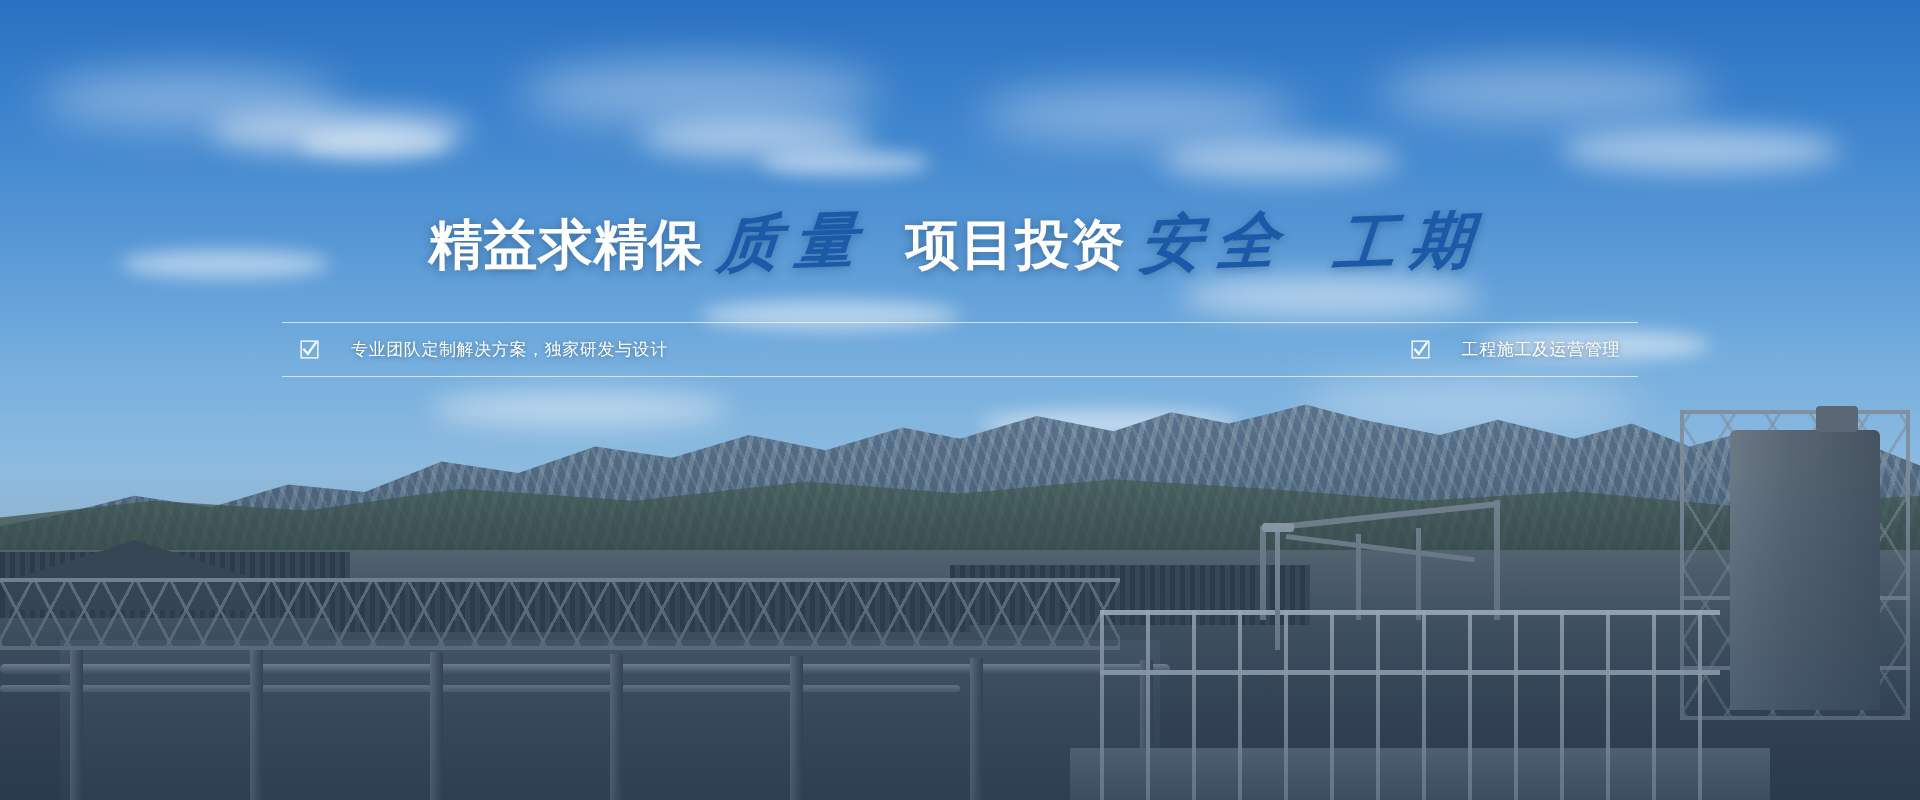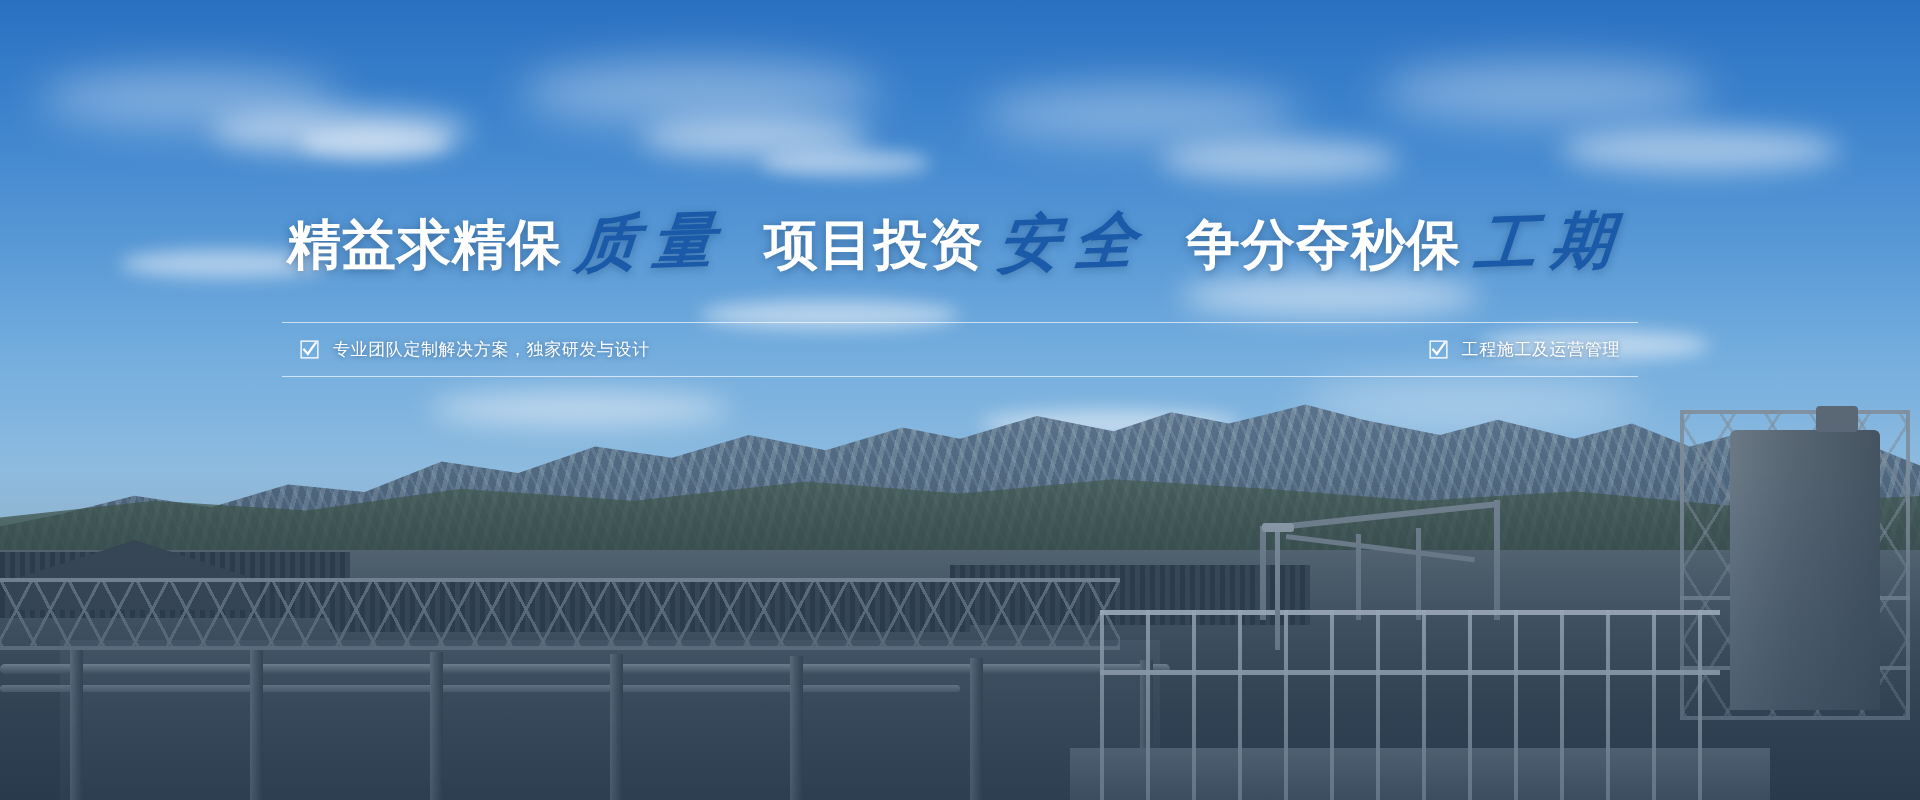--- a/index.html
+++ b/index.html
@@ -200,21 +200,21 @@
     background:rgba(255,255,255,.65);
   }
   .divider.top { top:322px; }
   .divider.bottom { top:376px; }
 
   .features {
     position:absolute; top:322px; left:282px; right:282px; height:54px;
     display:flex; align-items:center; justify-content:space-between;
     padding:0 18px;
   }
-  .feature { display:flex; align-items:center; gap:14px; }
+  .feature { display:flex; align-items:center; gap:32px; }
   .chk { width:19px; height:19px; flex:0 0 19px; display:block; }
   .feat-label {
     font-size:17px; color:#ffffff; letter-spacing:.6px;
     text-shadow:0 1px 5px rgba(20,50,90,.5);
   }
 </style>
 </head>
 <body>
 
 <div class="hero">
@@ -295,21 +295,20 @@
     <div class="headline">
       <span class="hl-group">
         <span class="hl-plain">精益求精保</span>
         <span class="hl-accent">质量</span>
       </span>
       <span class="hl-group">
         <span class="hl-plain">项目投资</span>
         <span class="hl-accent">安全</span>
       </span>
       <span class="hl-group">
-        <span class="hl-plain">争分夺秒保</span>
         <span class="hl-accent">工期</span>
       </span>
     </div>
 
     <div class="divider top"></div>
     <div class="divider bottom"></div>
 
     <div class="features">
 
       <div class="feature">

